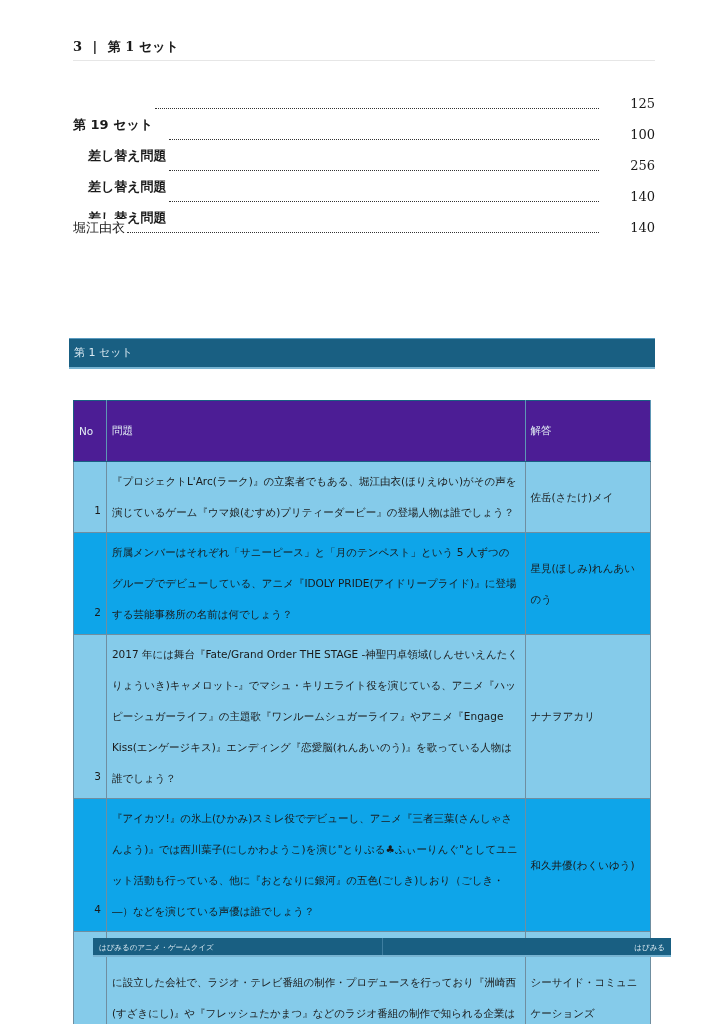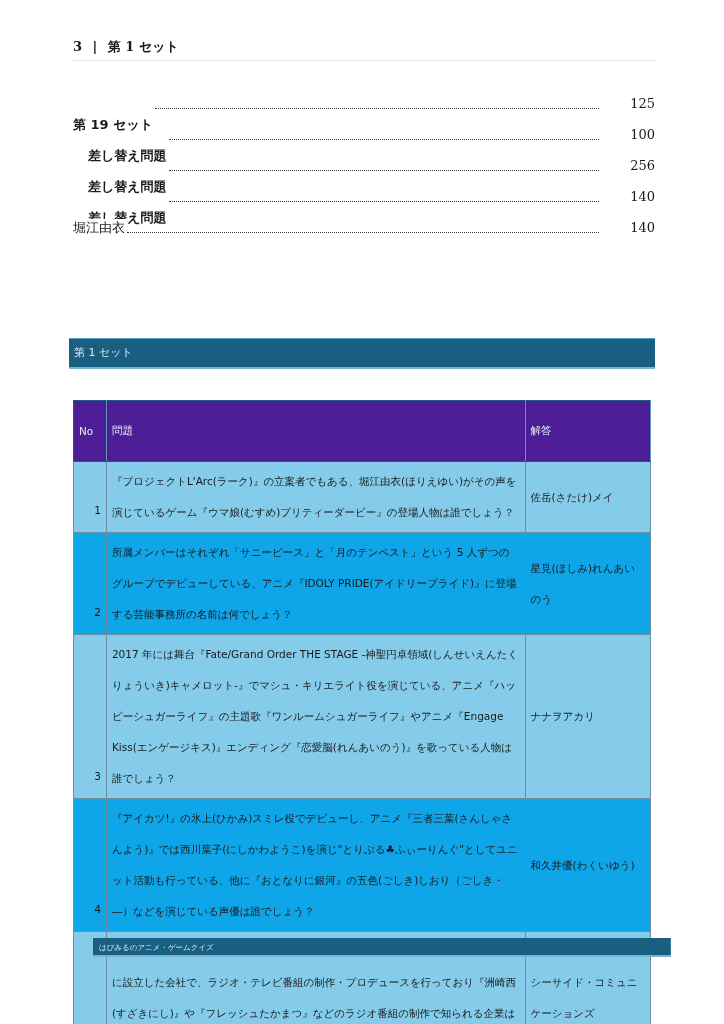--- a/index.html
+++ b/index.html
@@ -107,13 +107,14 @@
     <tr class="odd" style="height:96px;">
       <td class="no">5</td>
       <td class="q">ラジオ関西のプロデューサーだった植木雄一郎(うえきゆういちろう)が 2010 年 8 月に設立した会社で、ラジオ・テレビ番組の制作・プロデュースを行っており『洲崎西(すざきにし)』や『フレッシュたかまつ』などのラジオ番組の制作で知られる企業はどこでしょう？</td>
       <td class="ans">シーサイド・コミュニケーションズ</td>
     </tr>
   </tbody>
 </table>
 
 <div class="footer">
   <div class="fl">はぴみるのアニメ・ゲームクイズ</div>
+  <div class="fr">はぴみる</div>
 </div>
 
 </body></html>

